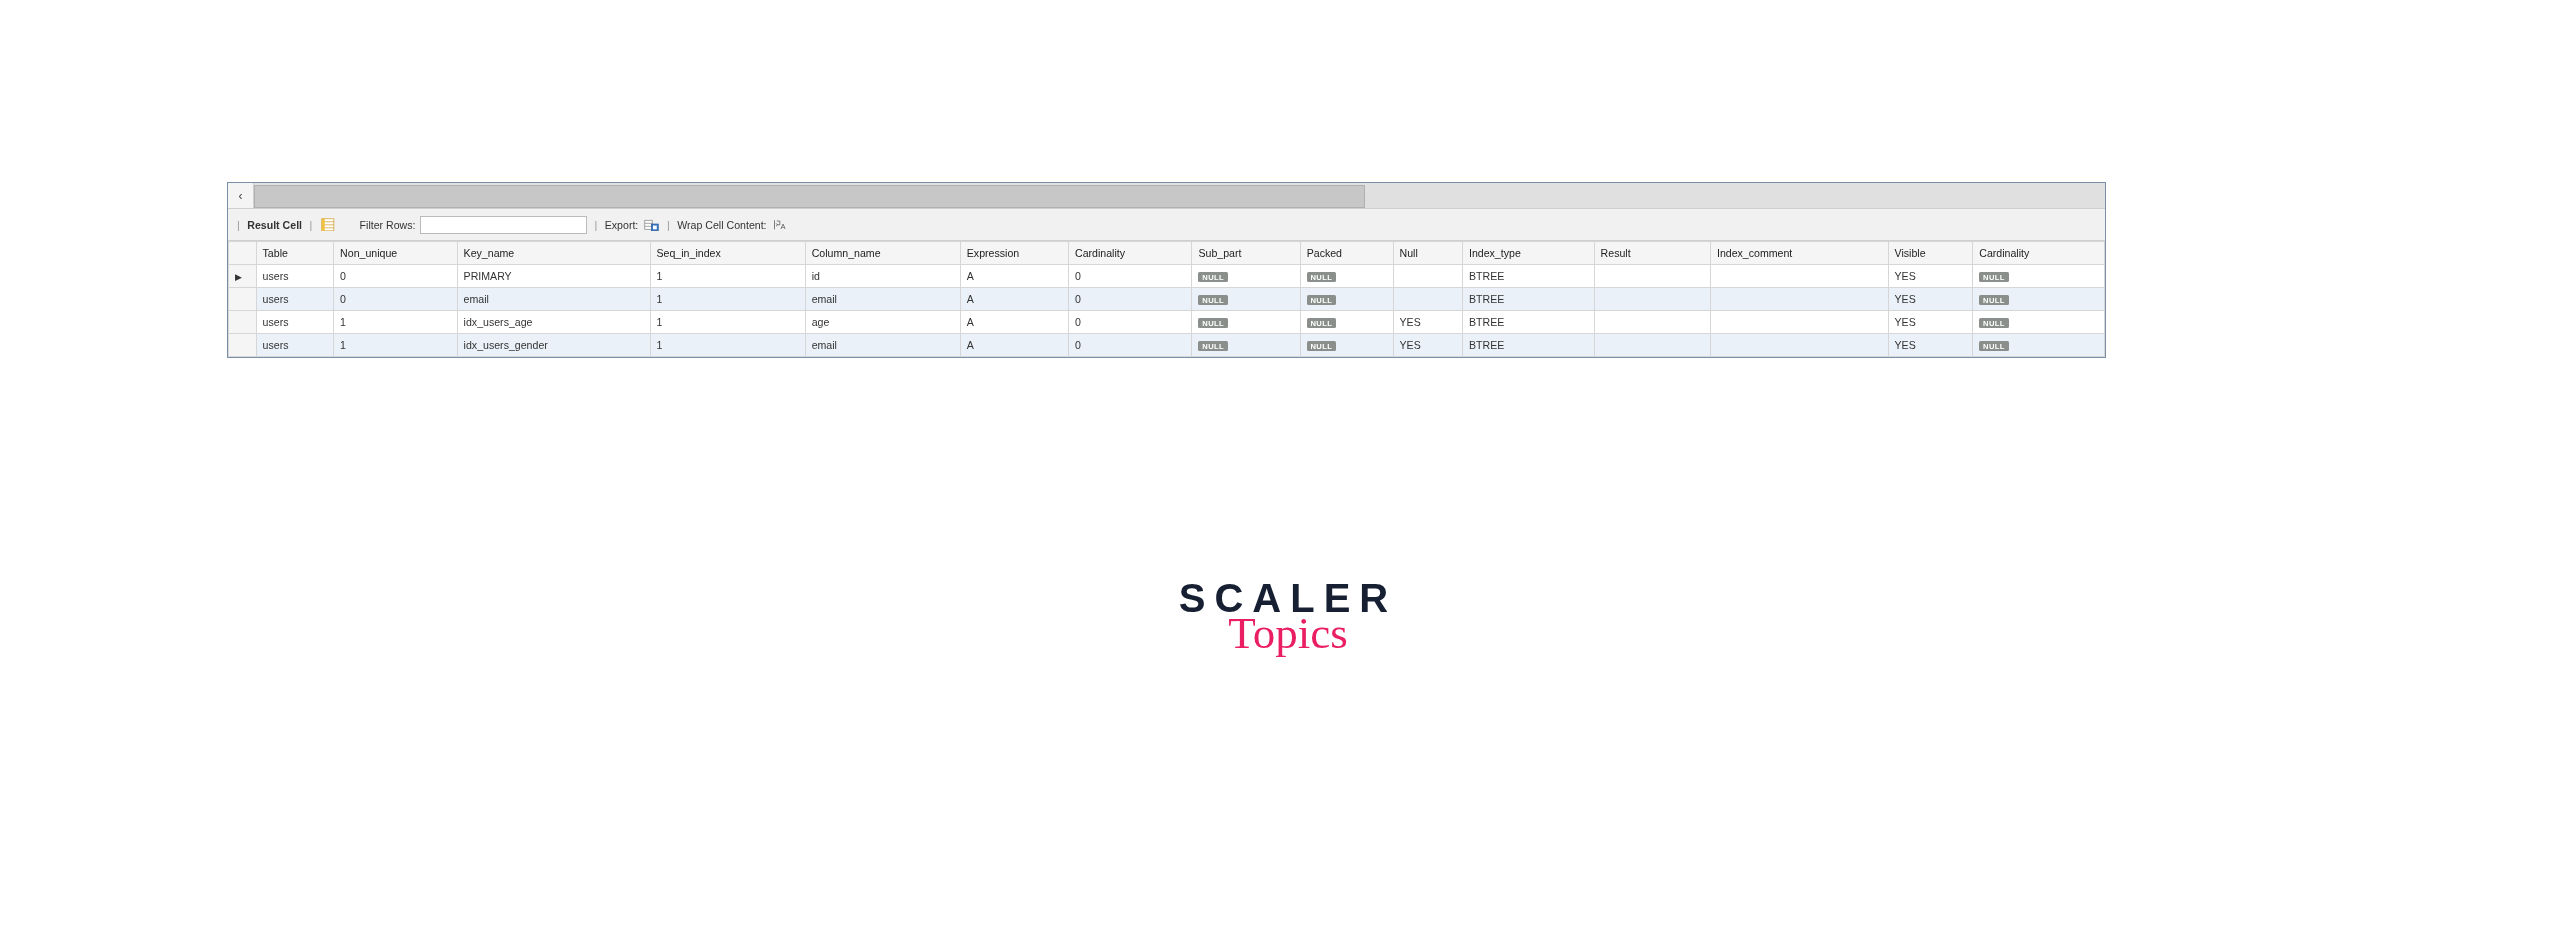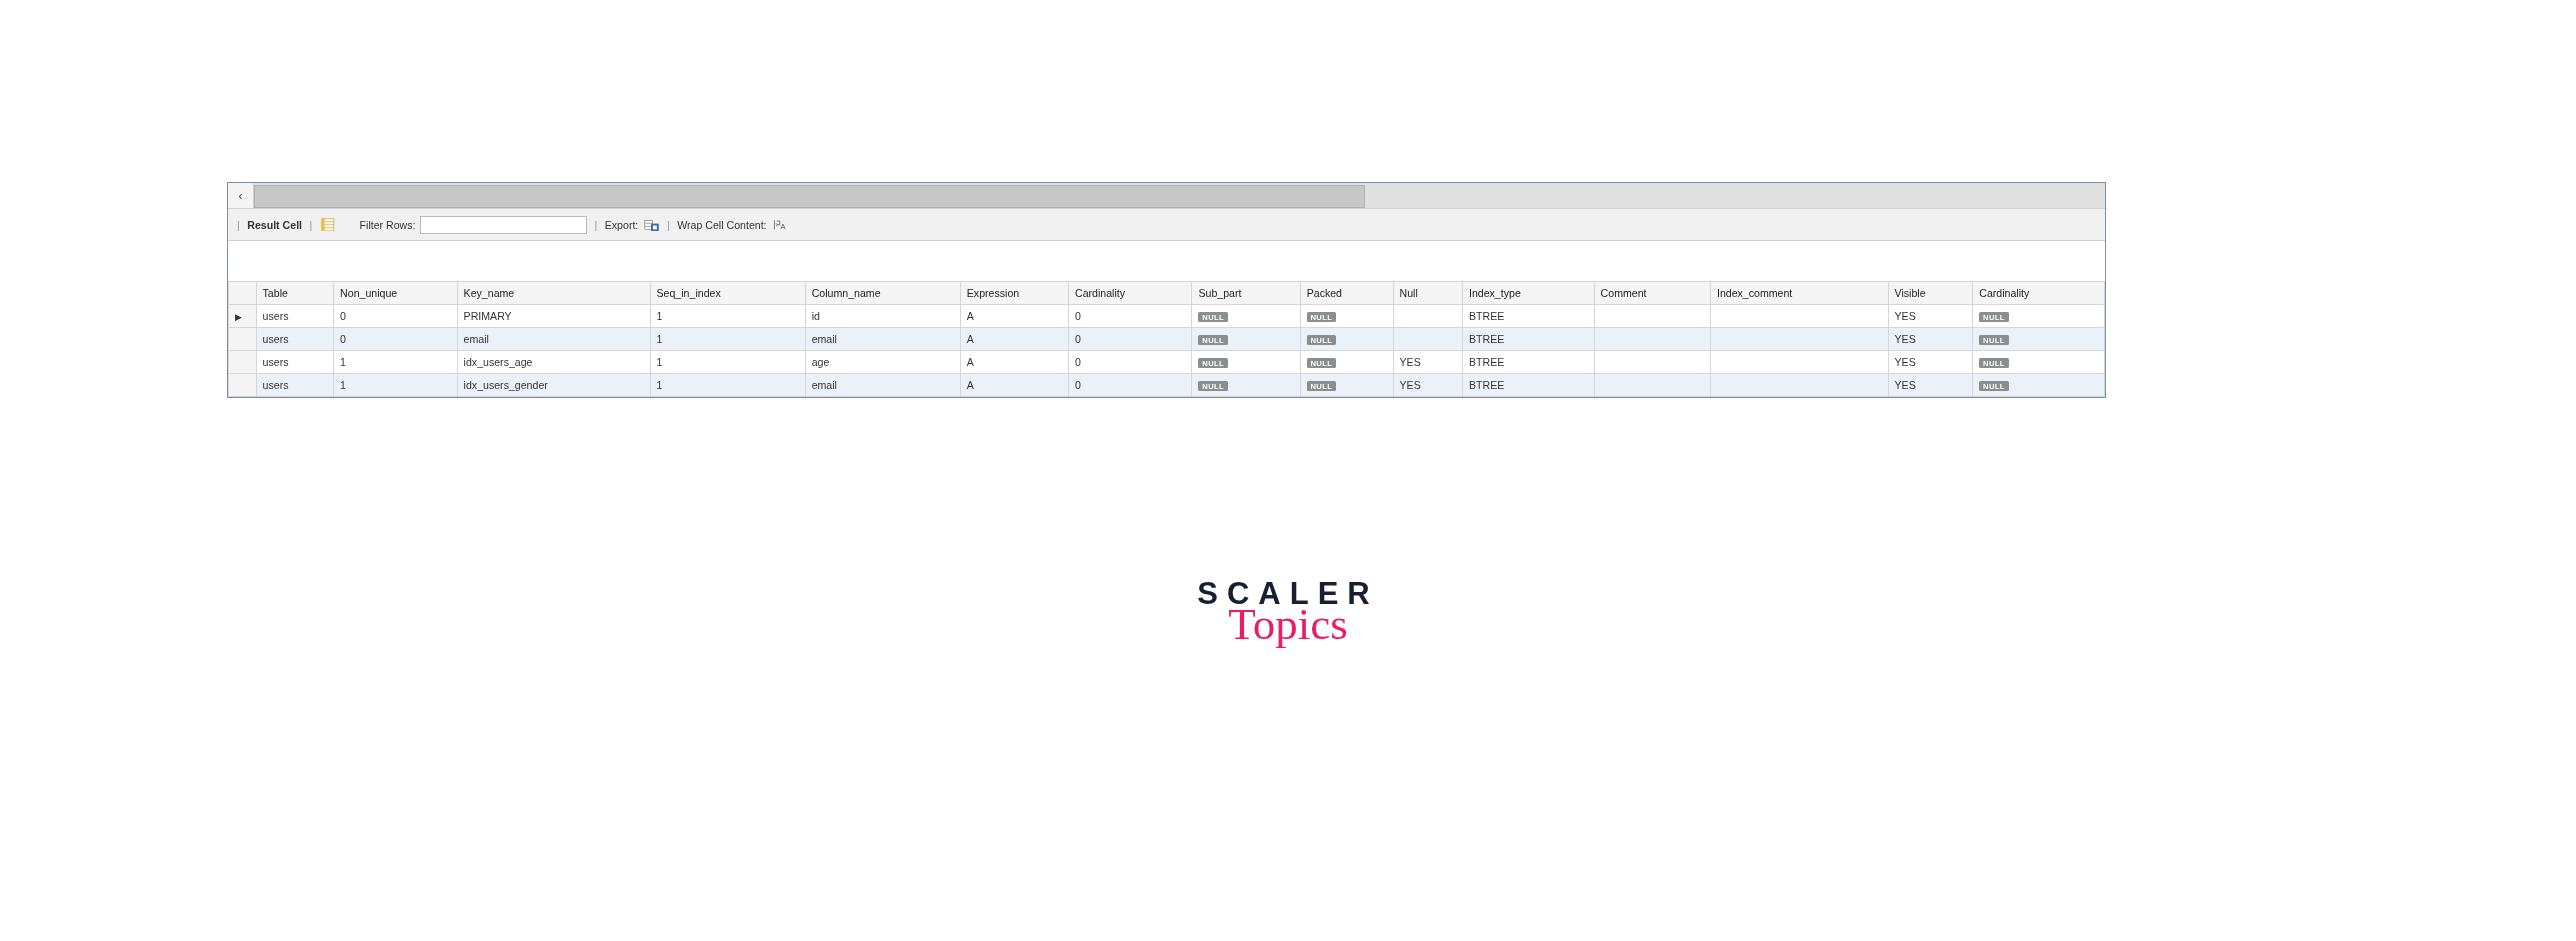--- a/index.html
+++ b/index.html
@@ -79,21 +79,20 @@
     align-items: center;
     justify-content: center;
   }
   svg { display: block; }
   table.grid {
     border-collapse: collapse;
     width: 100%;
     table-layout: fixed;
     font-size: 10.6px;
     background: #fff;
-    margin-top: 40px;
   }
   table.grid th, table.grid td {
     border: 0.8px solid #d6d6d6;
     padding: 3px 6px;
     text-align: left;
     white-space: nowrap;
     overflow: hidden;
     height: 23px;
   }
   table.grid th {
@@ -127,21 +126,21 @@
     position: absolute;
     left: 50%;
     top: 576px;
     transform: translateX(-50%);
     text-align: center;
   }
   .logo-scaler {
     font-family: "Arial Black", "Segoe UI", sans-serif;
     font-weight: 900;
     letter-spacing: 9px;
-    font-size: 31px;
+    font-size: 40px;
     color: #172033;
   }
   .logo-topics {
     font-family: "Brush Script MT", cursive;
     font-size: 45px;
     color: #e91e63;
     margin-top: -13.6px;
   }
 </style>
 </head>
@@ -220,21 +219,21 @@
         <th>Non_unique</th>
         <th>Key_name</th>
         <th>Seq_in_index</th>
         <th>Column_name</th>
         <th>Expression</th>
         <th>Cardinality</th>
         <th>Sub_part</th>
         <th>Packed</th>
         <th>Null</th>
         <th>Index_type</th>
-        <th>Comment</th>
+        <th>Result</th>
         <th>Index_comment</th>
         <th>Visible</th>
         <th>Cardinality</th>
       </tr>
     </thead>
     <tbody id="grid-body">
         <tr>
           <td class="marker"><span class="row-ptr">▶</span></td>
           <td>users</td>
           <td>0</td>

